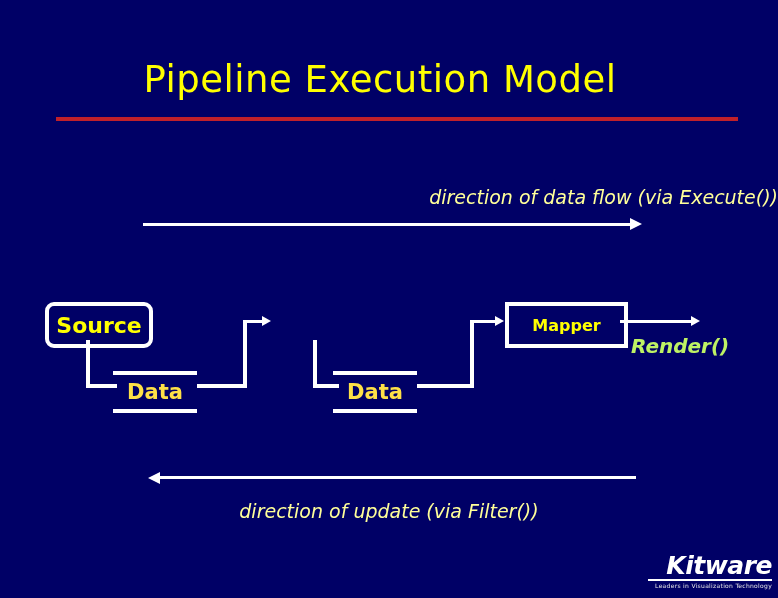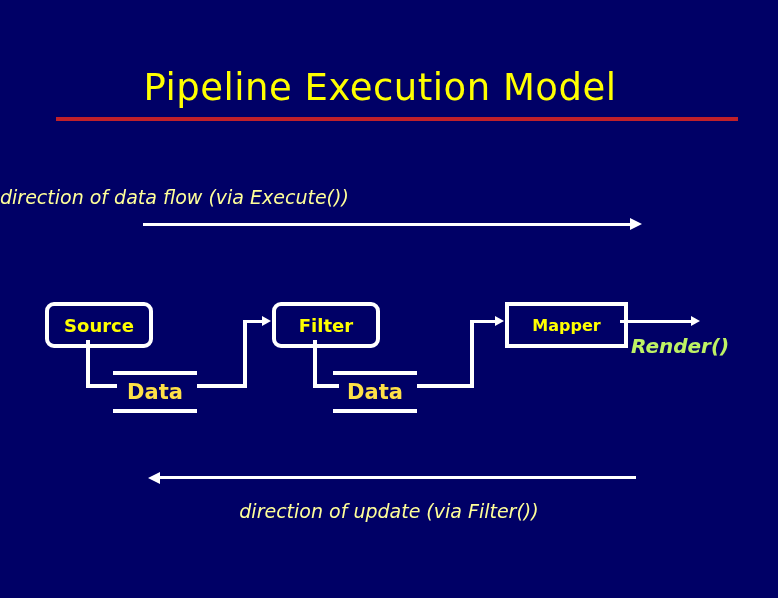--- a/index.html
+++ b/index.html
@@ -24,21 +24,20 @@
     left: 0;
     top: 58px;
     width: 760px;
     text-align: center;
     color: #ffff00;
     font-size: 37px;
     font-weight: normal;
     letter-spacing: 0.5px;
     font-family: "DejaVu Sans", "Liberation Sans", sans-serif;
     white-space: nowrap;
-    margin-top: 8px;
   }
   #title-rule {
     position: absolute;
     left: 56px;
     top: 117px;
     width: 682px;
     height: 4px;
     background: #c0202a;
   }
 
@@ -48,21 +47,21 @@
     color: #ffff99;
     font-style: italic;
     font-size: 19px;
     white-space: nowrap;
     font-family: "DejaVu Sans", "Liberation Sans", sans-serif;
   }
   #caption-dataflow {
     left: 0;
     top: 186px;
     width: 778px;
-    text-align: left;
+    text-align: right;
   }
   #caption-update {
     left: 0;
     top: 500px;
     width: 778px;
     text-align: center;
   }
 
   
   .hline {
@@ -97,21 +96,21 @@
     border-bottom: 6px solid transparent;
     border-right: 12px solid #ffffff;
   }
 
   
   .proc-box {
     position: absolute;
     border: 4px solid #ffffff;
     color: #ffff00;
     font-weight: bold;
-    font-size: 18px;
+    font-size: 22px;
     display: flex;
     align-items: center;
     justify-content: center;
     background: transparent;
     font-family: "DejaVu Sans", "Liberation Sans", sans-serif;
     white-space: nowrap;
   }
   .proc-box.rounded { border-radius: 9px; }
 
   #box-source { left: 45px;  top: 302px; width: 100px; height: 38px; }
@@ -201,23 +200,20 @@
 
   <div class="data-el" id="data-1">
     <span>Data</span>
   </div>
 
   <div class="hline" style="left:197px; top:384px; width:50px; height:4px;"></div>
   <div class="vline" style="left:243px; top:320px; height:68px;"></div>
   <div class="hline" style="left:243px; top:320px; width:22px; height:3px;"></div>
   <div class="arrow-right small" style="left:262px; top:316px;"></div>
 
-  <div class="proc-box rounded" id="box-filter">
-    <span>Filter</span>
-  </div>
 
   <div class="vline" style="left:313px; top:340px; width:4px; height:48px;"></div>
   <div class="hline" style="left:313px; top:384px; width:26px; height:4px;"></div>
 
   <div class="data-el" id="data-2">
     <span>Data</span>
   </div>
 
   <div class="hline" style="left:417px; top:384px; width:57px; height:4px;"></div>
   <div class="vline" style="left:470px; top:320px; height:68px;"></div>
@@ -229,14 +225,19 @@
   </div>
 
   <div class="hline" style="left:620px; top:320px; width:75px; height:3px;"></div>
   <div class="arrow-right small" style="left:691px; top:316px;"></div>
   <div id="render-label">Render()</div>
 
   <div class="arrow-left" style="left:148px; top:472px;"></div>
   <div class="hline" style="left:159px; top:476px; width:477px; height:3px;"></div>
   <div class="caption" id="caption-update">direction of update (via Filter())</div>
 
+  <div id="logo">
+    <div id="logo-word">Kitware</div>
+    <div id="logo-rule"></div>
+    <div id="logo-tag">Leaders in Visualization Technology</div>
+  </div>
 
 </div>
 
 </body></html>

